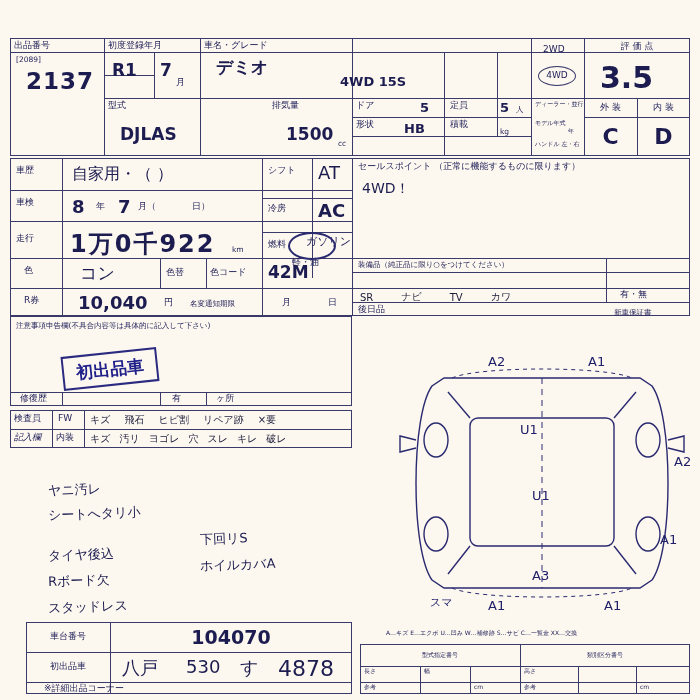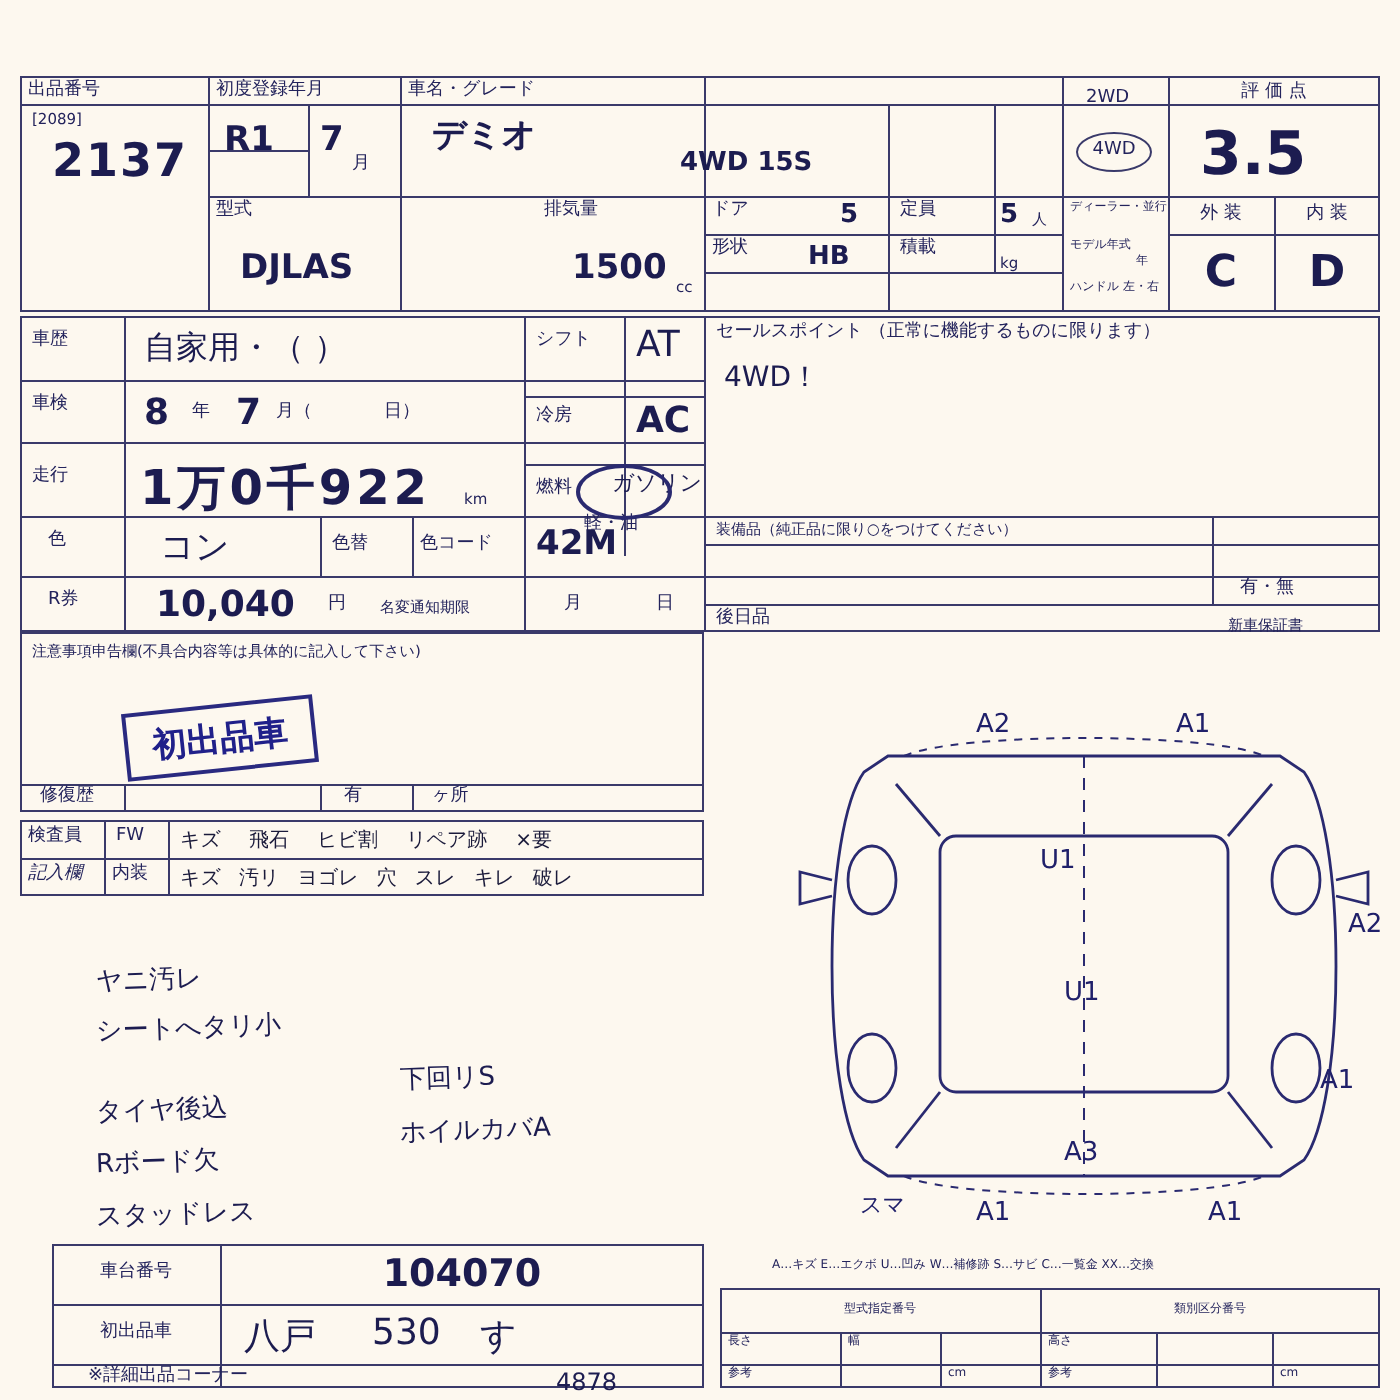--- a/index.html
+++ b/index.html
@@ -219,20 +219,26 @@
   <div class="hline" style="left:352px;top:258px;width:338px;"></div>
   <div class="hline" style="left:352px;top:272px;width:338px;"></div>
   <div class="hline" style="left:352px;top:288px;width:338px;"></div>
   <div class="hline" style="left:352px;top:302px;width:338px;"></div>
   <div class="vline" style="left:606px;top:258px;height:44px;"></div>
 
   <div class="cell lbl-sm" style="left:358px;top:261px;">装備品（純正品に限り○をつけてください）</div>
   <div class="cell lbl-sm" style="left:614px;top:261px;margin-top:48px;">新車保証書</div>
   <div class="cell lbl" style="left:620px;top:290px;">有・無</div>
 
+  <div class="cell" style="left:360px;top:290px;width:240px;height:14px;display:flex;gap:28px;align-items:center;font-size:10px;">
+    <span>SR</span>
+    <span>ナビ</span>
+    <span>TV</span>
+    <span>カワ</span>
+  </div>
   <div class="cell lbl" style="left:358px;top:305px;">後日品</div>
 
   <div class="bx" style="left:10px;top:410px;width:342px;height:38px;"></div>
   <div class="hline" style="left:10px;top:429px;width:342px;"></div>
   <div class="vline" style="left:52px;top:410px;height:38px;"></div>
   <div class="vline" style="left:84px;top:410px;height:38px;"></div>
   <div class="cell lbl" style="left:14px;top:414px;">検査員</div>
   <div class="cell lbl" style="left:14px;top:433px;font-style:italic;">記入欄</div>
   <div class="cell lbl" style="left:58px;top:414px;">FW</div>
   <div class="cell lbl" style="left:56px;top:433px;">内装</div>
@@ -307,21 +313,21 @@
   <div class="bx" style="left:26px;top:622px;width:326px;height:72px;"></div>
   <div class="hline" style="left:26px;top:652px;width:326px;"></div>
   <div class="hline" style="left:26px;top:682px;width:326px;"></div>
   <div class="vline" style="left:110px;top:622px;height:72px;"></div>
   <div class="cell lbl ctr" style="left:26px;top:622px;width:84px;height:30px;">車台番号</div>
   <div class="cell hand ctr" style="left:110px;top:622px;width:242px;height:30px;font-size:19px;font-weight:bold;">104070</div>
   <div class="cell lbl ctr" style="left:26px;top:652px;width:84px;height:30px;">初出品車</div>
   <div class="cell hand" style="left:122px;top:656px;font-size:18px;">八戸</div>
   <div class="cell hand" style="left:186px;top:656px;font-size:18px;">530</div>
   <div class="cell hand" style="left:240px;top:656px;font-size:18px;">す</div>
-  <div class="cell hand" style="left:278px;top:684px;font-size:12px;">4878</div>
+  <div class="cell hand" style="left:278px;top:656px;font-size:22px;">4878</div>
   <div class="cell lbl" style="left:44px;top:684px;">※詳細出品コーナー</div>
 
   <div class="cell lbl-xs" style="left:386px;top:630px;">A…キズ  E…エクボ  U…凹み  W…補修跡  S…サビ  C…一覧金  XX…交換</div>
   <div class="bx" style="left:360px;top:644px;width:330px;height:50px;"></div>
   <div class="hline" style="left:360px;top:666px;width:330px;"></div>
   <div class="hline" style="left:360px;top:682px;width:330px;"></div>
   <div class="vline" style="left:520px;top:644px;height:50px;"></div>
   <div class="vline" style="left:420px;top:666px;height:28px;"></div>
   <div class="vline" style="left:470px;top:666px;height:28px;"></div>
   <div class="vline" style="left:578px;top:666px;height:28px;"></div>

